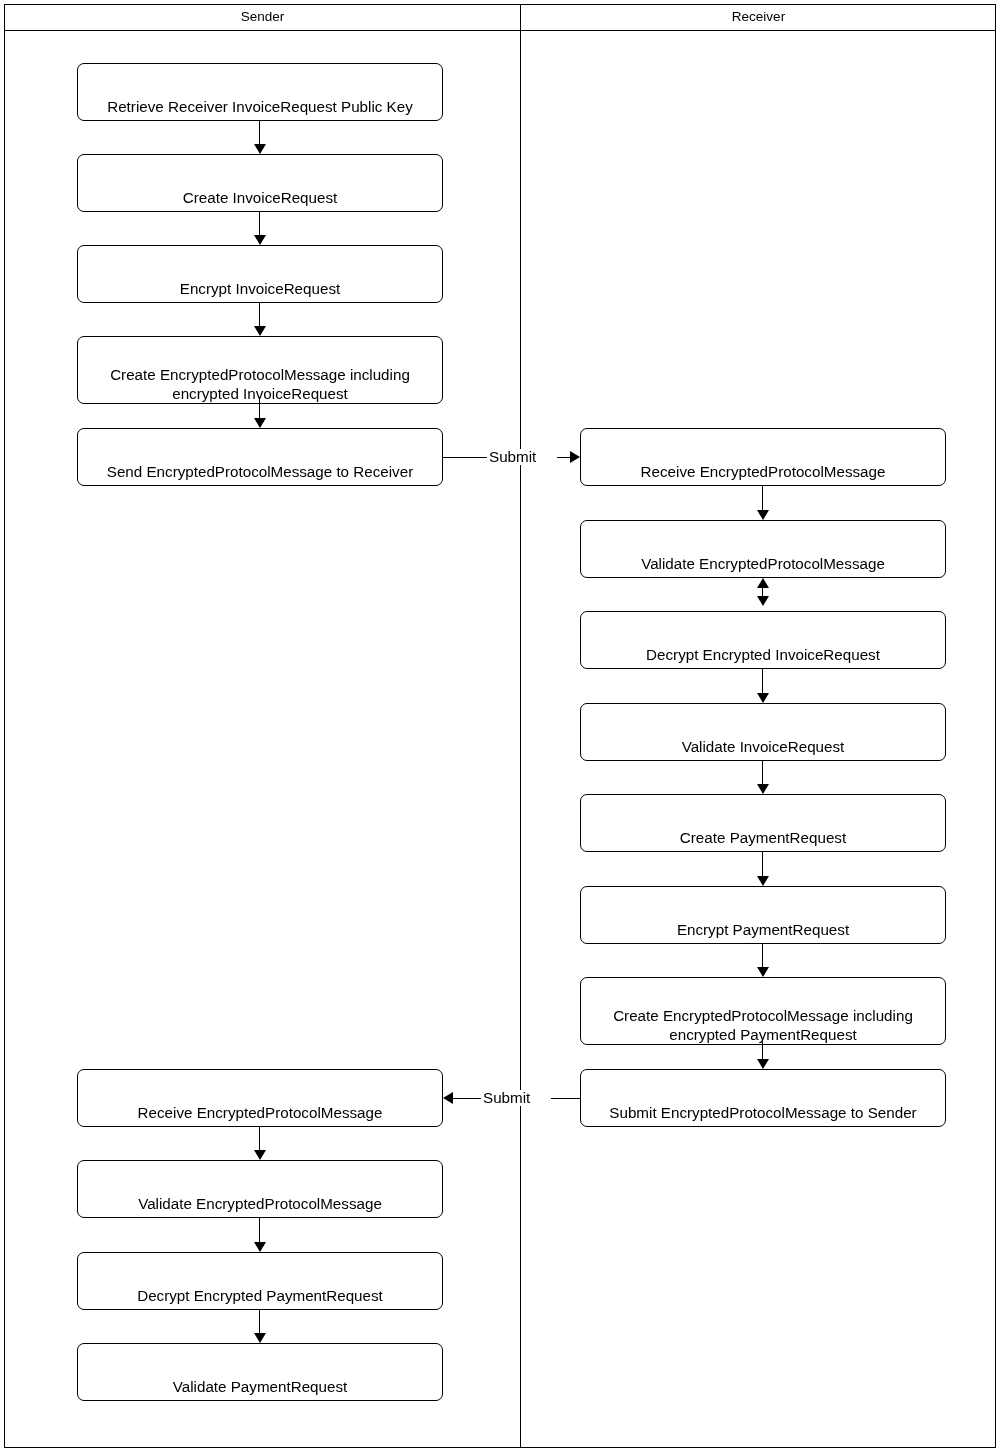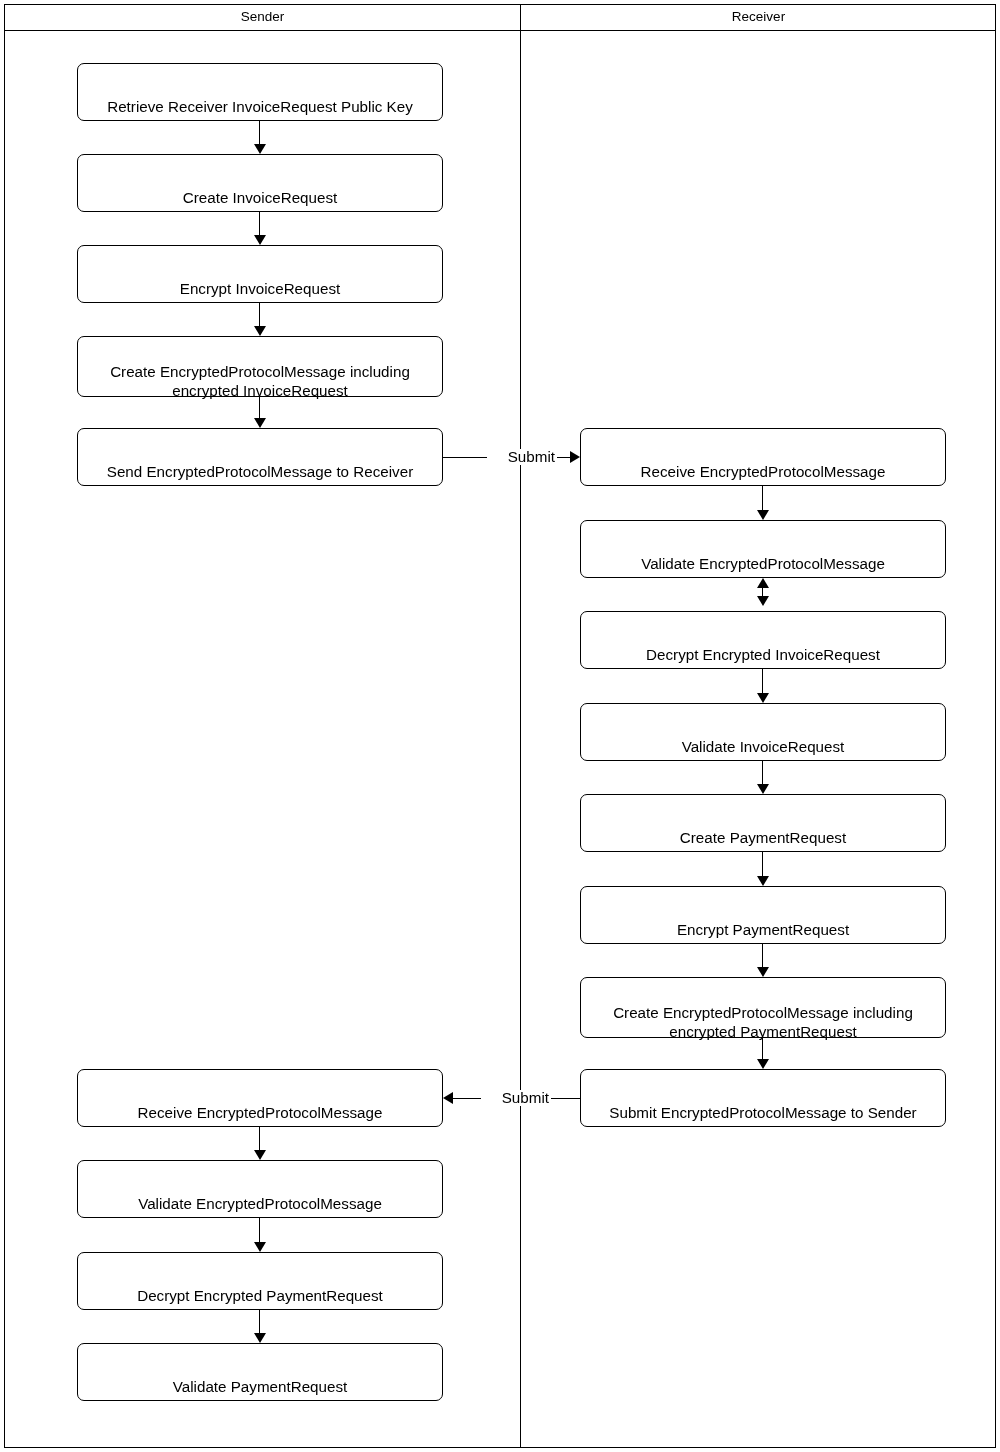--- a/index.html
+++ b/index.html
@@ -67,21 +67,21 @@
     justify-content: center;
     text-align: center;
     font-size: 15.2px;
     line-height: 19px;
     color: #000000;
     padding: 0 8px;
   }
   .node.sender   { left: 77px; }
   .node.receiver { left: 580px; }
   .node.h1 { height: 58px; }
-  .node.h2 { height: 61px; }
+  .node.h2 { height: 68px; }
   .node-label { display: block; margin-top: 28px; }
 
   
   .vline {
     position: absolute;
     width: 0;
     border-left: 1.8px solid #000000;
   }
   .hline {
     position: absolute;
@@ -114,21 +114,21 @@
     border-left: 10px solid #000000;
   }
   .edge-label {
     position: absolute;
     font-size: 15.2px;
     line-height: 16px;
     color: #000000;
     background: #ffffff;
     padding: 0 2px;
     white-space: nowrap;
-    text-align: right;
+    text-align: left;
   }
 </style>
 </head>
 <body>
 
 <div id="canvas">
 
   <div class="lane-frame"></div>
   <div class="lane-header-rule"></div>
   <div class="lane-divider"></div>

